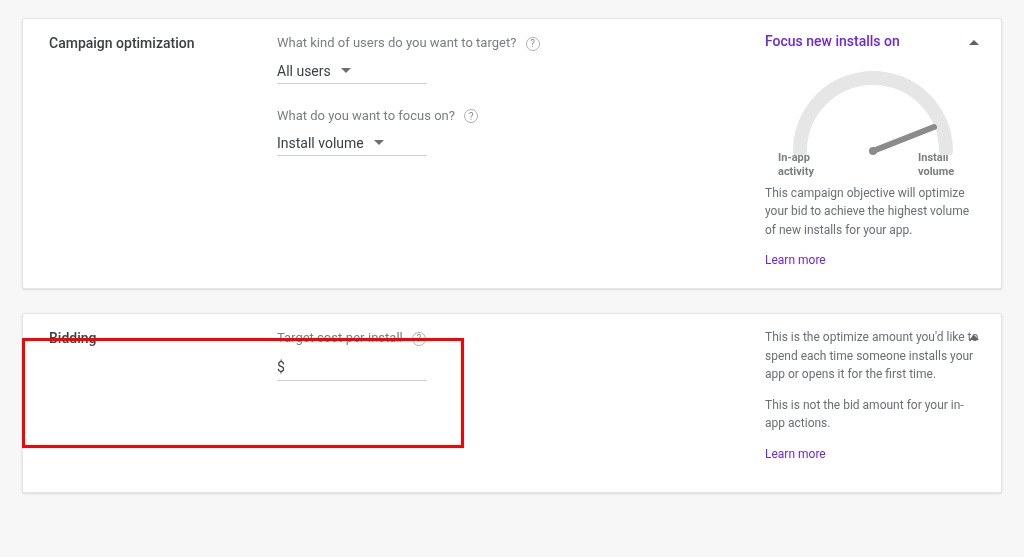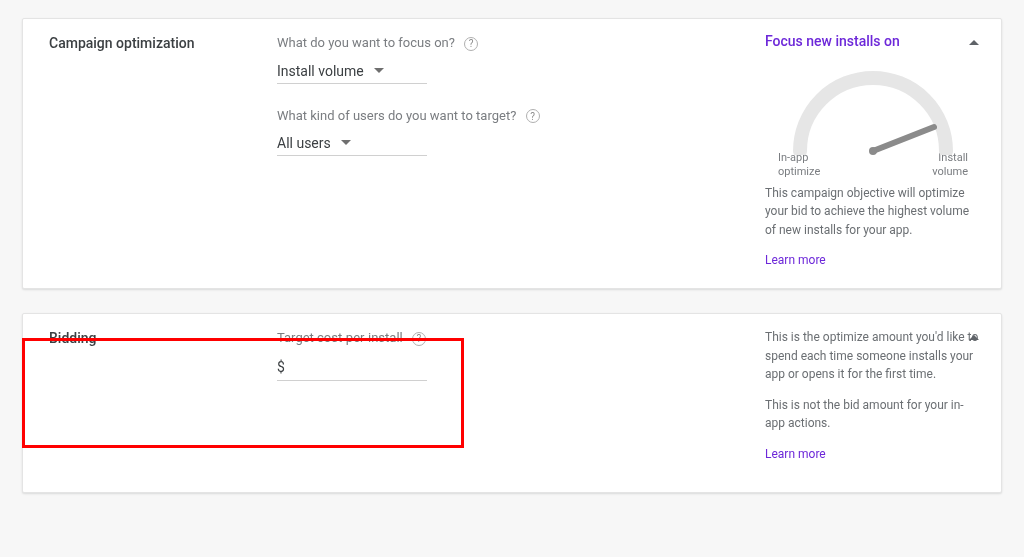--- a/index.html
+++ b/index.html
@@ -96,32 +96,33 @@
   .collapse-arrow svg { fill: #5f6368; }
   .side-title {
     font-size: 14px;
     font-weight: 500;
     color: #6d28d9;
     margin-bottom: 6px;
   }
   .gauge {
     margin: 4px auto 2px auto;
     width: 190px;
+    font-weight: bold;
   }
   .gauge-holder { position: relative; width: 190px; height: 100px; }
   .gauge-label-row {
     display: flex;
     justify-content: space-between;
     font-size: 11px;
     color: #7a7d81;
     line-height: 1.3;
     margin-top: -4px;
   }
   .gauge-label-row .l { width: 50px; text-align: left; }
-  .gauge-label-row .r { width: 50px; text-align: right; }
+  .gauge-label-row .r { width: 50px; text-align: left; }
   .side-desc {
     font-size: 12px;
     color: #6b6f73;
     line-height: 1.55;
     margin-top: 4px;
   }
   .side-desc p { margin: 0 0 12px 0; }
   .learn-more {
     color: #6d28d9;
     font-size: 12px;
@@ -158,38 +159,38 @@
 
 <div class="page">
 
   <div class="card">
     <div class="section-title">Campaign optimization</div>
 
     <div class="section-body">
 
       <div class="field-group">
         <div class="field-label">
-          <span>What do you want to focus on?</span>
+          <span>What kind of users do you want to target?</span>
           <span class="help-icon">?</span>
         </div>
         <div class="dropdown">
-          <span class="dropdown-value">Install volume</span>
+          <span class="dropdown-value">All users</span>
           <svg width="10" height="6" viewBox="0 0 10 6">
               <path d="M0 0l5 5 5-5z"></path>
             </svg>
         </div>
       </div>
 
       <div class="field-group">
         <div class="field-label">
-          <span>What kind of users do you want to target?</span>
+          <span>What do you want to focus on?</span>
           <span class="help-icon">?</span>
         </div>
         <div class="dropdown">
-          <span class="dropdown-value">All users</span>
+          <span class="dropdown-value">Install volume</span>
           <svg width="10" height="6" viewBox="0 0 10 6">
               <path d="M0 0l5 5 5-5z"></path>
             </svg>
         </div>
       </div>
 
     </div>
 
     <div class="side-panel">
       <div class="collapse-arrow">
@@ -203,21 +204,21 @@
         <div class="gauge-holder">
           <svg width="190" height="100" viewBox="0 0 190 100">
             <path d="M 22 96 A 73 73 0 0 1 168 96" fill="none" stroke="#e6e6e6" stroke-width="14" stroke-linecap="round"></path>
             <line x1="95" y1="96" x2="156" y2="72" stroke="#8b8b8b" stroke-width="6" stroke-linecap="round"></line>
             <circle cx="95" cy="96" r="4" fill="#8b8b8b"></circle>
           </svg>
         </div>
         <div class="gauge-label-row">
           <div class="l">
             <span>In-app</span><br>
-            <span>optimize</span>
+            <span>activity</span>
           </div>
           <div class="r">
             <span>Install</span><br>
             <span>volume</span>
           </div>
         </div>
       </div>
 
       <div class="side-desc">
         <p>This campaign objective will optimize your bid to achieve the highest volume of new installs for your app.</p>

